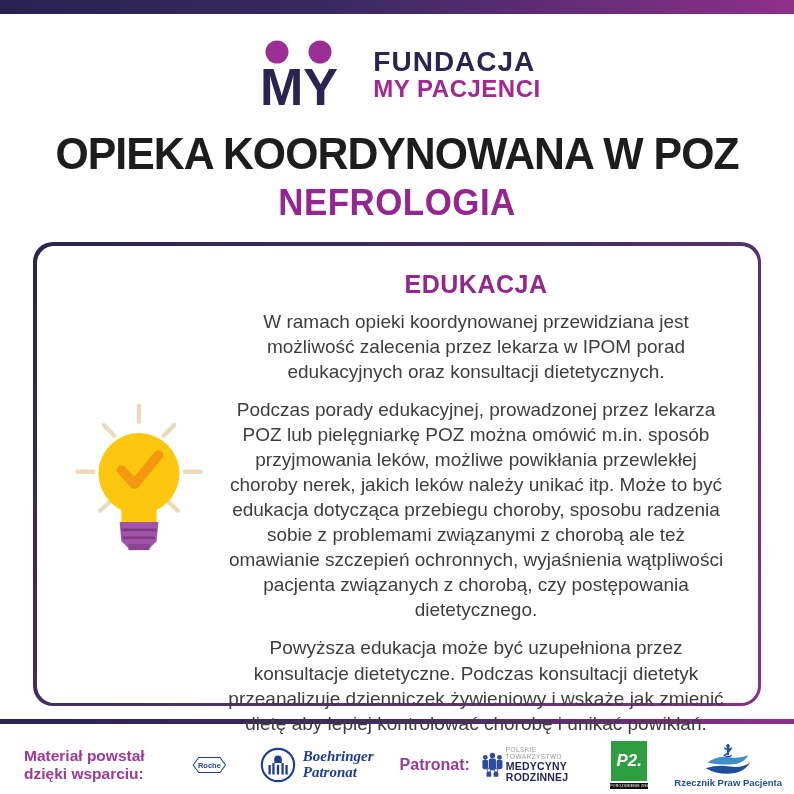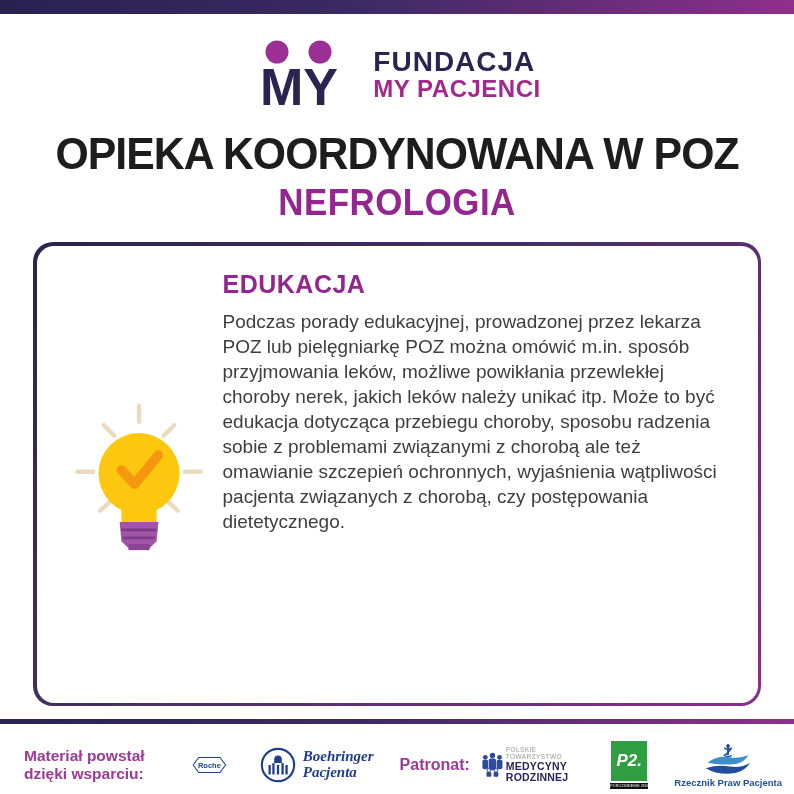--- a/index.html
+++ b/index.html
@@ -23,21 +23,21 @@
   .subtitle { color: #93278f; font-weight: 700; font-size: 36px; letter-spacing: 0.5px;
               margin-top: 2px; transform: scaleX(0.97); transform-origin: center; }
 
   
   .box-outer { margin: 18px 33px 0 33px; border-radius: 20px; padding: 3.5px;
                background: linear-gradient(135deg, #2b2350 0%, #453063 45%, #8a2e8c 100%);
                height: 464px; }
   .box-inner { background: #ffffff; border-radius: 17px; height: 100%;
                display: flex; padding: 22px 16px 0 18px; }
   .icon-col { width: 168px; min-width: 168px; display: flex; align-items: center; justify-content: center; }
-  .text-col { flex: 1; padding-right: 12px; }
+  .text-col { flex: 1; padding-right: 12px; text-align: center; }
   .edu-heading { color: #93278f; font-weight: 700; font-size: 25px; letter-spacing: 0.5px;
                  margin: 2px 0 10px 0; }
   .text-col p { font-size: 19px; color: #3e3e3d; line-height: 1.32; margin-bottom: 13px; }
 
   
   .separator { height: 5px; width: 100%; margin-top: 13px;
                background: linear-gradient(90deg, #2b2350 0%, #3b2a63 45%, #8f2f8c 100%); }
   .footer { display: flex; align-items: center; height: 62px; padding: 20px 12px 0 24px; }
   .support-label { color: #9c3a96; font-weight: 700; font-size: 15.5px; line-height: 1.15;
                    width: 132px; min-width: 132px; }
@@ -103,21 +103,23 @@
         <rect x="55" y="116" width="40" height="22" fill="#fcc70e"></rect>
         <polyline points="55,78 70,94 97,61" fill="none" stroke="#f6980f" stroke-width="11" stroke-linecap="round" stroke-linejoin="round"></polyline>
         <polygon points="53,137 97,137 95,159 87,167 63,167 55,159" fill="#a254a8"></polygon>
         <line x1="55" y1="146" x2="95" y2="146" stroke="#7d3b86" stroke-width="3"></line>
         <line x1="57" y1="155" x2="93" y2="155" stroke="#7d3b86" stroke-width="3"></line>
         <rect x="63" y="162" width="24" height="7" fill="#8a4493"></rect>
       </svg>
     </div>
     <div class="text-col">
       <h2 class="edu-heading">EDUKACJA</h2>
+      <p>W ramach opieki koordynowanej przewidziana jest możliwość zalecenia przez lekarza w IPOM porad edukacyjnych oraz konsultacji dietetycznych.</p>
       <p>Podczas porady edukacyjnej, prowadzonej przez lekarza POZ lub pielęgniarkę POZ można omówić m.in. sposób przyjmowania leków, możliwe powikłania przewlekłej choroby nerek, jakich leków należy unikać itp. Może to być edukacja dotycząca przebiegu choroby, sposobu radzenia sobie z problemami związanymi z chorobą ale też omawianie szczepień ochronnych, wyjaśnienia wątpliwości pacjenta związanych z chorobą, czy postępowania dietetycznego.</p>
+      <p>Powyższa edukacja może być uzupełniona przez konsultacje dietetyczne. Podczas konsultacji dietetyk przeanalizuje dzienniczek żywieniowy i wskaże jak zmienić dietę aby lepiej kontrolować chorobę i unikać powikłań.</p>
     </div>
   </div>
 </div>
 
 <div class="separator"></div>
 
 <div class="footer">
   <div class="support-label">
     <div>Materiał powstał</div>
     <div>dzięki wsparciu:</div>
@@ -133,21 +135,21 @@
       <circle cx="20" cy="20" r="17" fill="none" stroke="#1e3c90" stroke-width="2.2"></circle>
       <path d="M16 14 a4 4 0 0 1 8 0 v4 h-8 z" fill="#1e3c90"></path>
       <rect x="10" y="20" width="2.4" height="10" fill="#1e3c90"></rect>
       <rect x="14" y="18" width="2.4" height="12" fill="#1e3c90"></rect>
       <rect x="18.8" y="20" width="2.4" height="10" fill="#1e3c90"></rect>
       <rect x="23.6" y="18" width="2.4" height="12" fill="#1e3c90"></rect>
       <rect x="27.8" y="20" width="2.4" height="10" fill="#1e3c90"></rect>
     </svg>
     <div class="bi-text">
       <div>Boehringer</div>
-      <div>Pacjenta</div>
+      <div>Patronat</div>
     </div>
   </div>
 
   <div class="patronat-label">Patronat:</div>
 
   <div class="ptmr-logo">
     <svg width="42" height="40" viewBox="0 0 44 42">
       <g fill="#2d4b9b">
         <circle cx="9" cy="8" r="4"></circle>
         <circle cx="21" cy="5" r="4.5"></circle>

